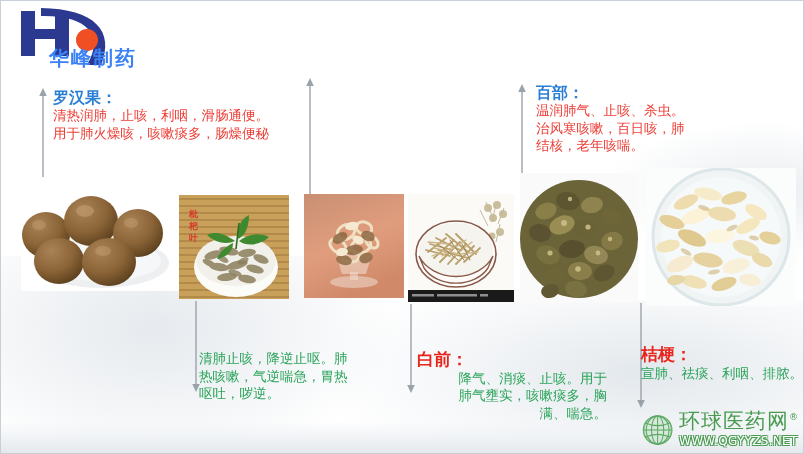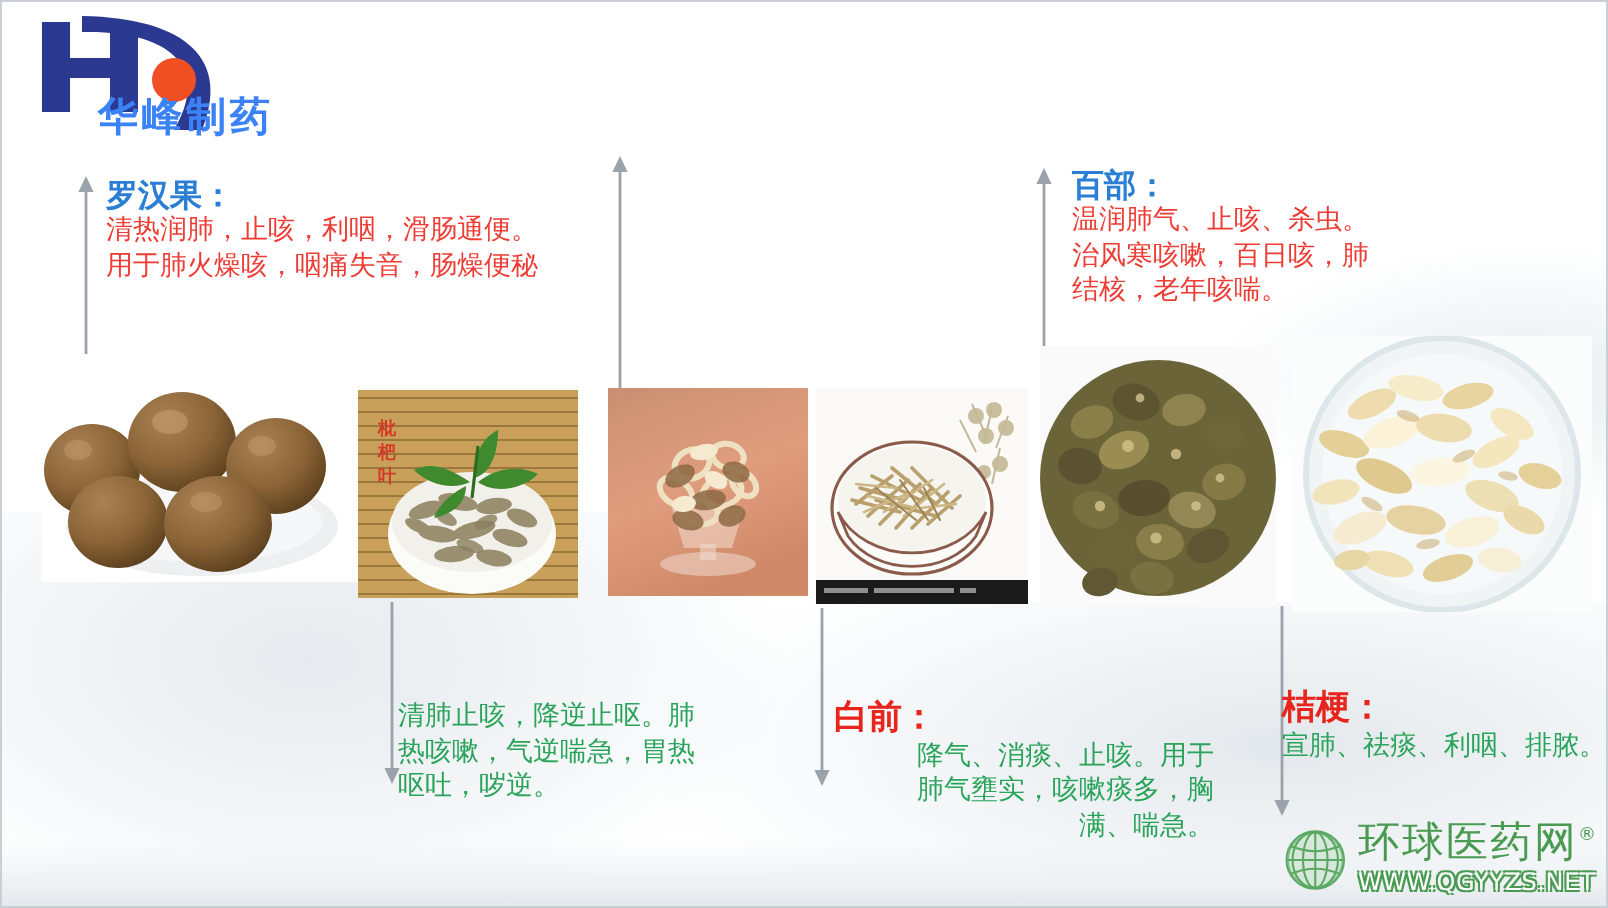--- a/index.html
+++ b/index.html
@@ -193,21 +193,21 @@
   <div class="conn" style="left:634px; top:302px;">
     <svg width="12" height="106" viewBox="0 0 12 106">
       <line x1="6" y1="0" x2="6" y2="98" stroke="#9aa3ab" stroke-width="1.4"></line>
       <path d="M6 105 L2.2 97 L9.8 97 Z" fill="#9aa3ab"></path>
     </svg>
   </div>
 
   <div class="block" style="left:52px; top:88px; width:250px;">
     <div class="title t-blue">罗汉果：</div>
     <div class="body b-red" style="white-space:pre-line;">清热润肺，止咳，利咽，滑肠通便。
-用于肺火燥咳，咽痛失音，肠燥便秘</div>
+用于肺火燥咳，咳嗽痰多，肠燥便秘</div>
   </div>
 
 
   <div class="block" style="left:506px; top:83px; width:185px;margin-left:29px;">
     <div class="title t-blue">百部：</div>
     <div class="body b-red" style="white-space:pre-line;">温润肺气、止咳、杀虫。
 治风寒咳嗽，百日咳，肺
 结核，老年咳喘。</div>
   </div>
 

